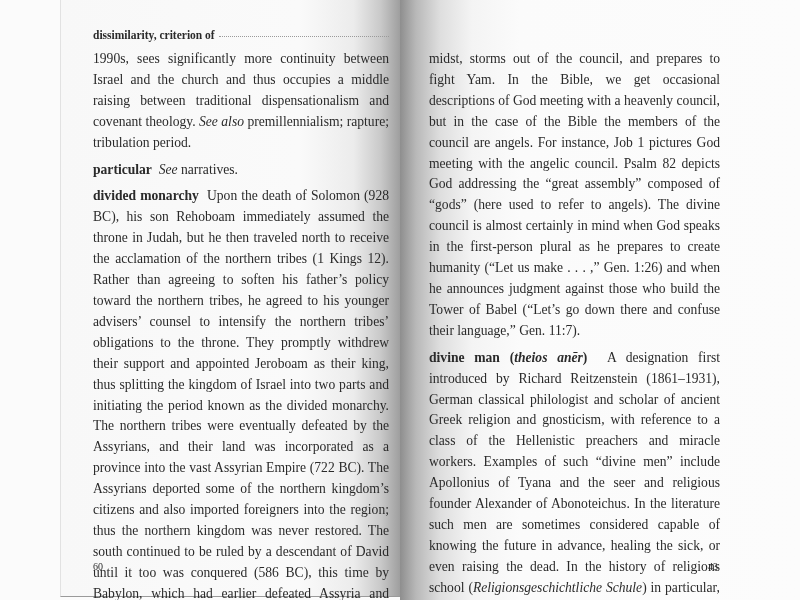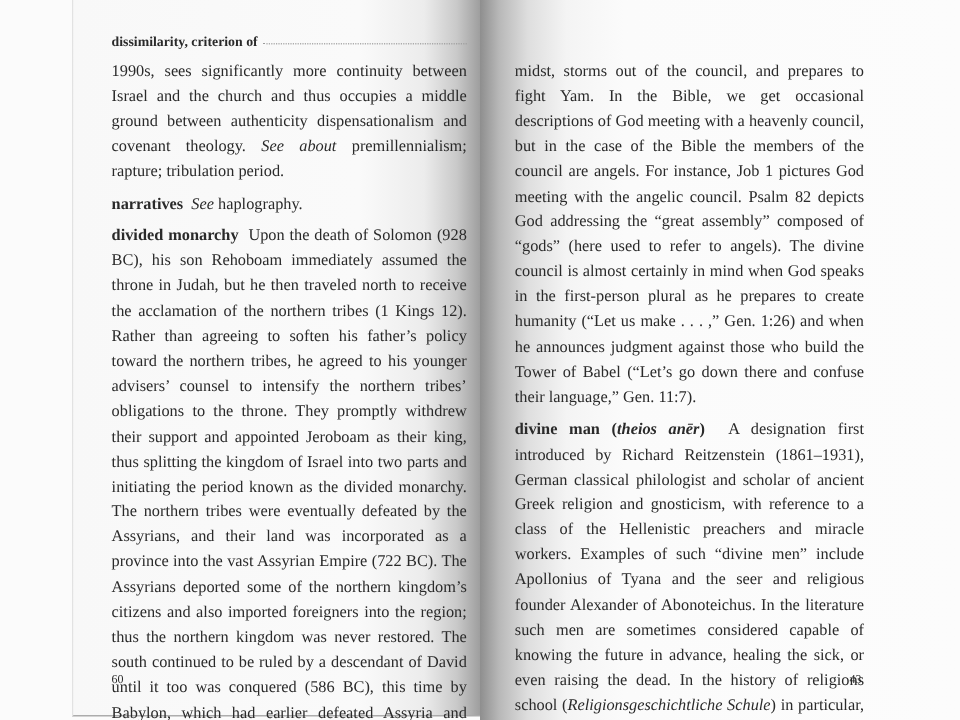--- a/index.html
+++ b/index.html
@@ -58,24 +58,24 @@
 
 <div class="spread">
 
   <div class="page page-left">
     <div class="running-head">
       <span>dissimilarity, criterion of</span>
       <span class="rule"></span>
     </div>
 
     <div class="text-block">
-      <p class="entry"><span>1990s, sees significantly more continuity between Israel and the church and thus occupies a middle ground between authenticity dispensationalism and covenant theology. </span><span class="ital">See about</span><span> premillennialism; rapture; tribulation period.</span></p>
+      <p class="entry"><span>1990s, sees significantly more continuity between Israel and the church and thus occupies a middle raising between traditional dispensationalism and covenant theology. </span><span class="ital">See also</span><span> premillennialism; rapture; tribulation period.</span></p>
 
 
-      <p class="entry"><span class="term">narratives</span>&nbsp;&nbsp;<span class="ital">See</span><span> haplography.</span></p>
+      <p class="entry"><span class="term">particular</span>&nbsp;&nbsp;<span class="ital">See</span><span> narratives.</span></p>
 
       <p class="entry"><span class="term">divided monarchy</span>&nbsp;&nbsp;<span>Upon the death of Solomon (928 BC), his son Rehoboam immediately assumed the throne in Judah, but he then traveled north to receive the acclamation of the northern tribes (1 Kings 12). Rather than agreeing to soften his father’s policy toward the northern tribes, he agreed to his younger advisers’ counsel to intensify the northern tribes’ obligations to the throne. They promptly withdrew their support and appointed Jeroboam as their king, thus splitting the kingdom of Israel into two parts and initiating the period known as the divided monarchy. The northern tribes were eventually defeated by the Assyrians, and their land was incorporated as a province into the vast Assyrian Empire (722 BC). The Assyrians deported some of the northern kingdom’s citizens and also imported foreigners into the region; thus the northern kingdom was never restored. The south continued to be ruled by a descendant of David until it too was conquered (586 BC), this time by Babylon, which had earlier defeated Assyria and inherited its lands. The Babylonians deported the elites but did not introduce foreign elements into the land. The Babylonians brought the monarchy to an end.</span></p>
 
     </div>
 
     <div class="folio">60</div>
   </div>
 
   <div class="page page-right">
 

